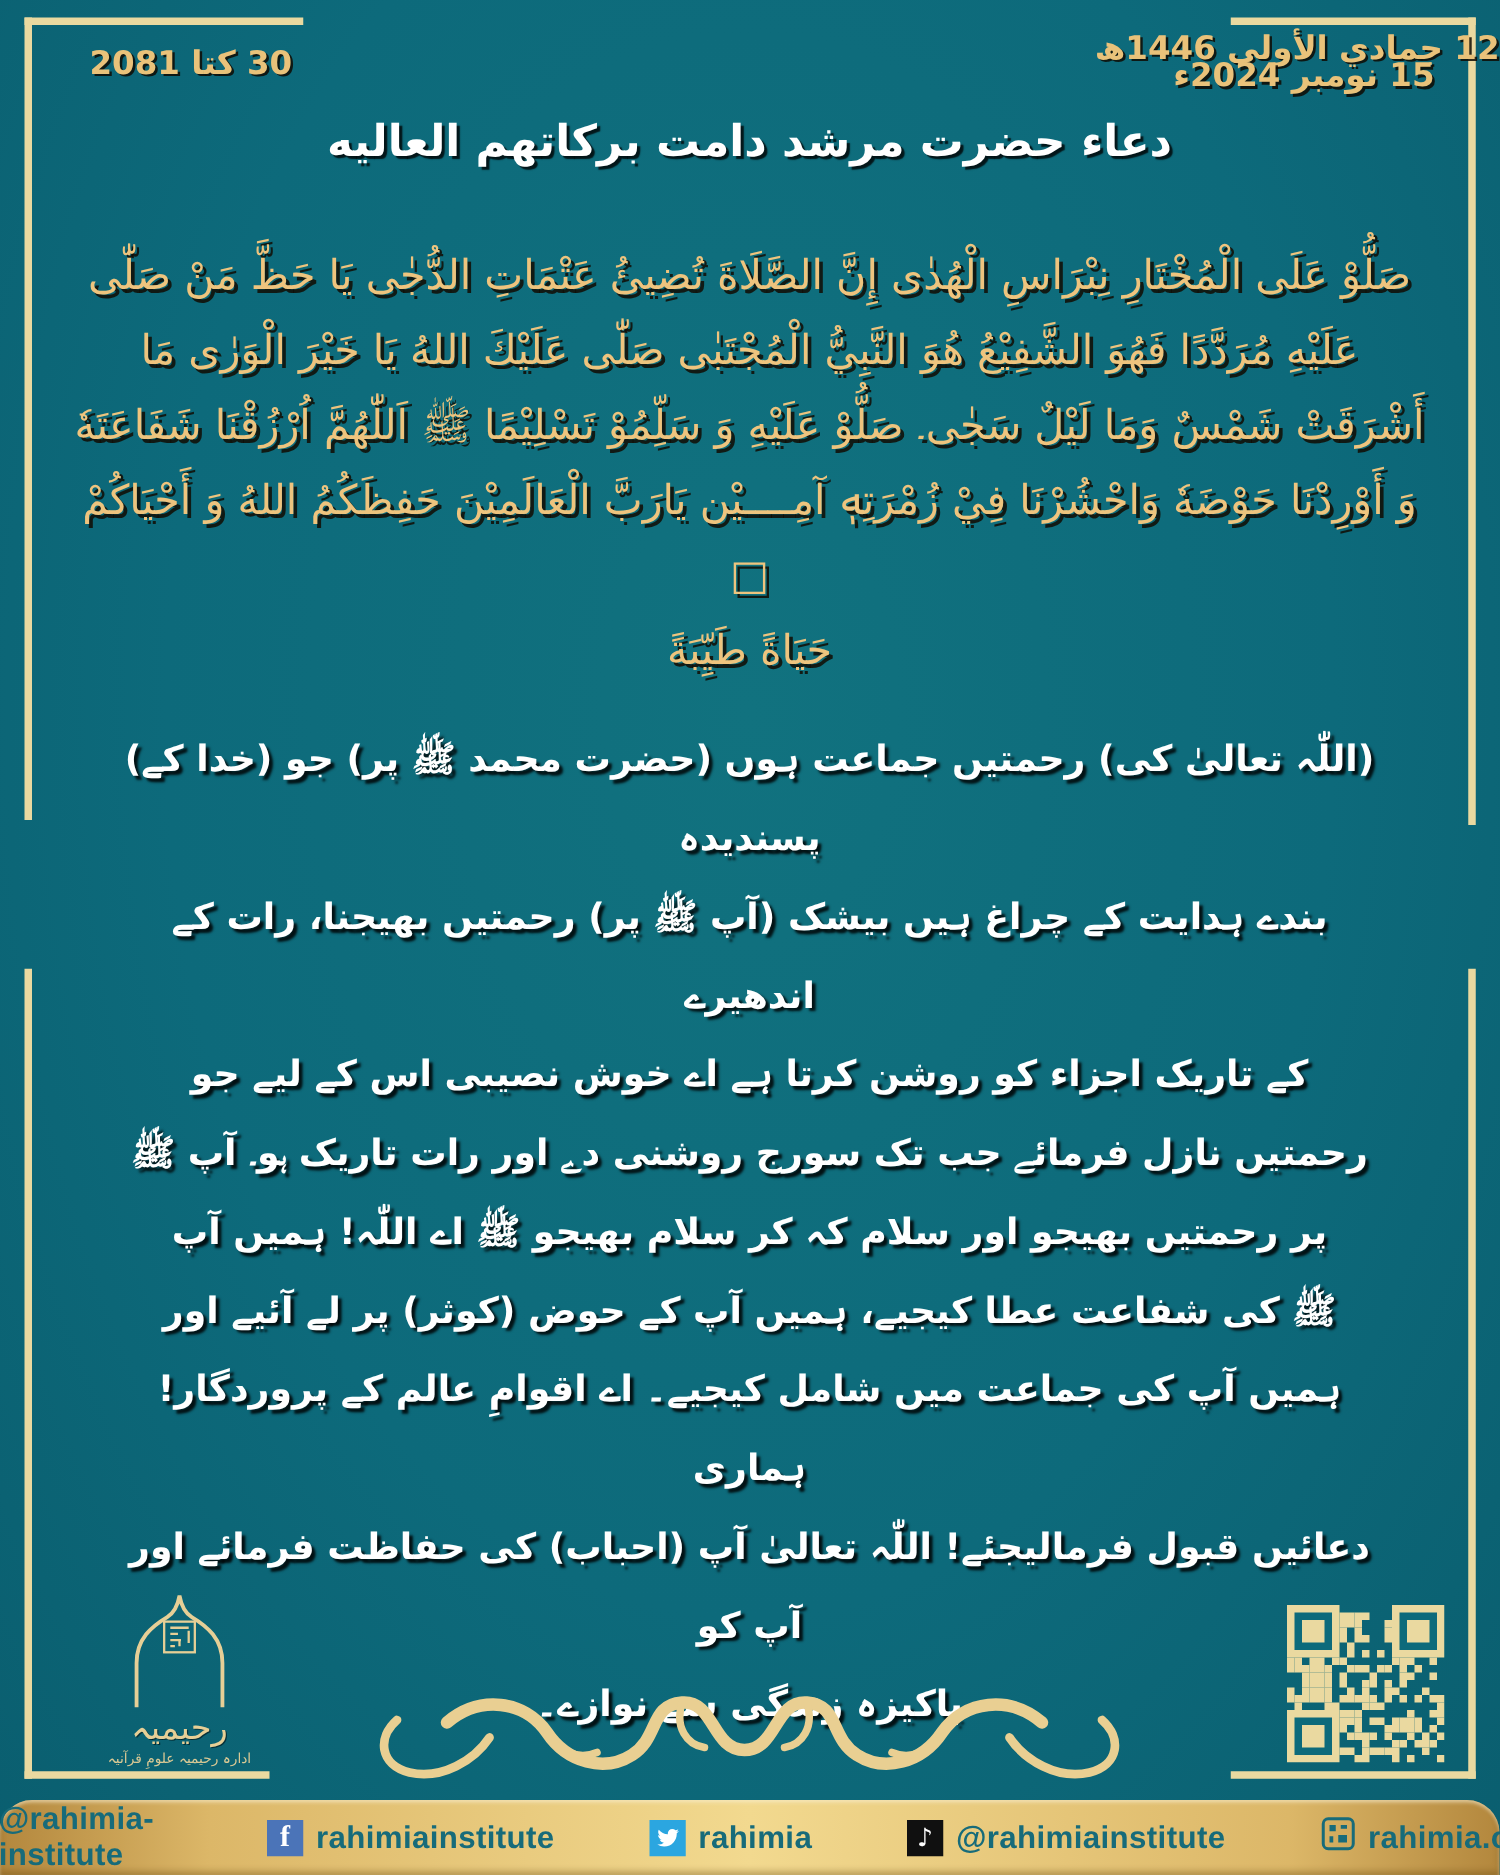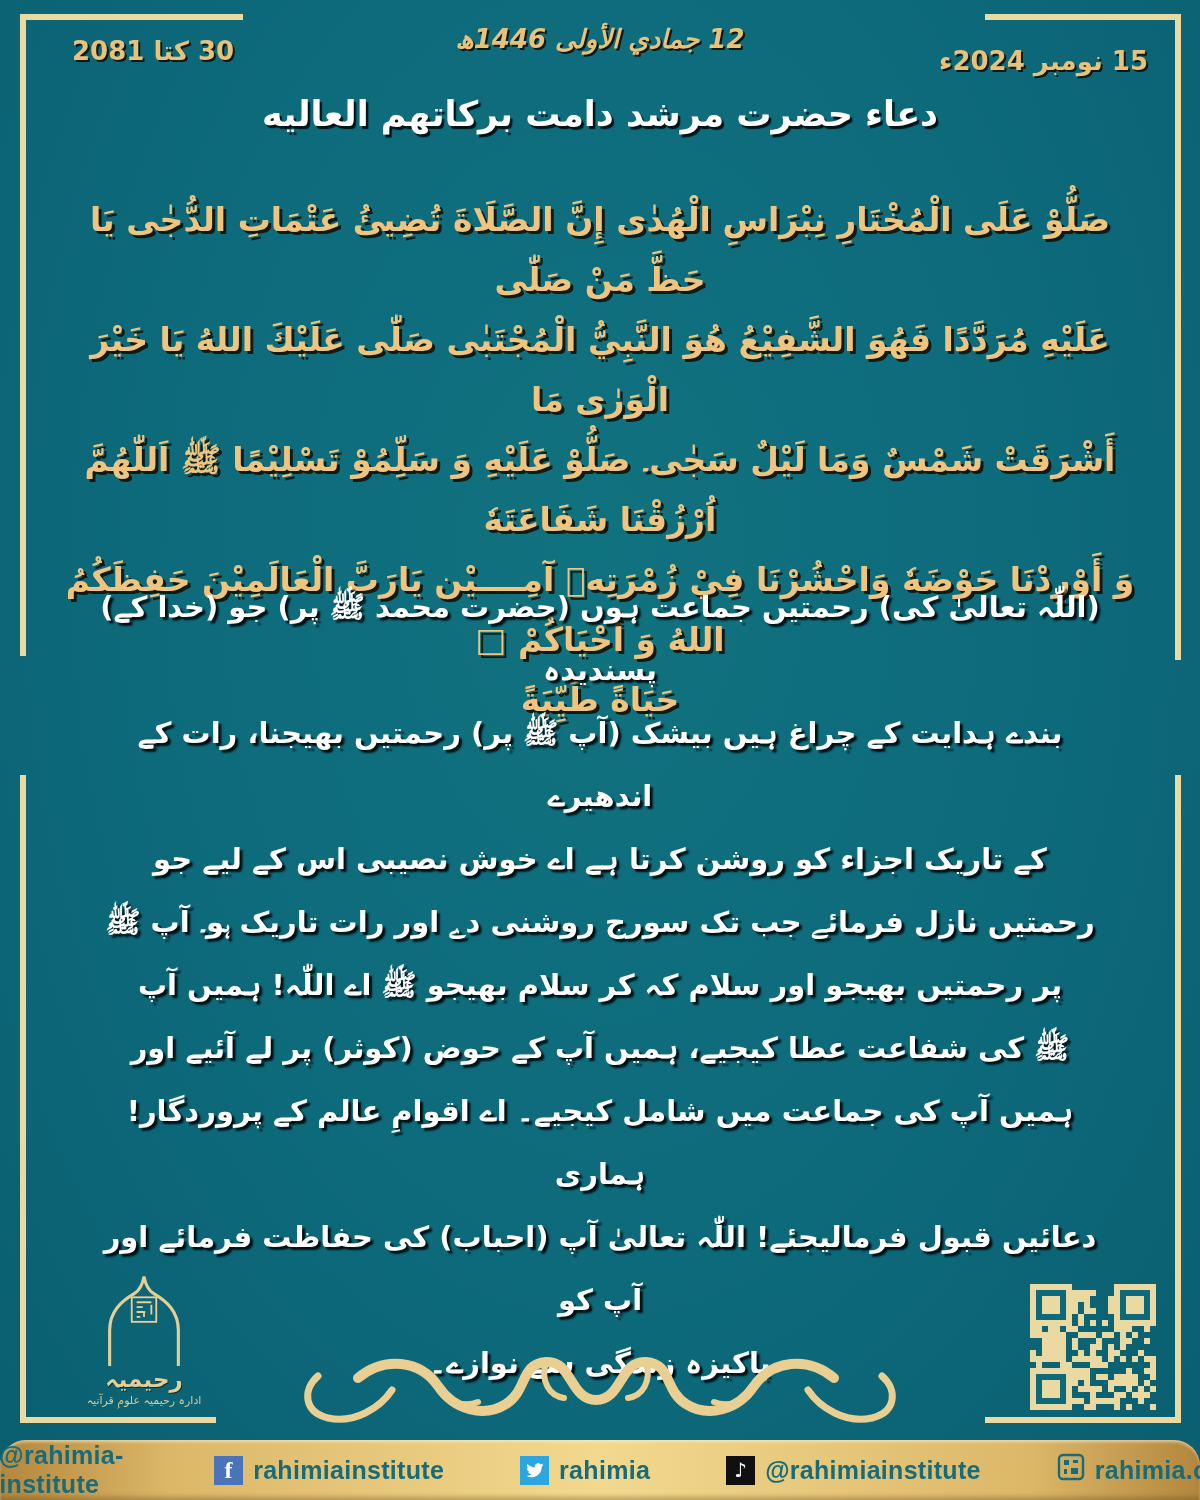--- a/index.html
+++ b/index.html
@@ -12,37 +12,37 @@
   .f-top-r{left:985px;top:14px;width:196px;height:6px;}
   .f-bot-l{left:20px;top:1417px;width:196px;height:6px;}
   .f-bot-r{left:985px;top:1417px;width:196px;height:6px;}
   .f-left-u{left:20px;top:14px;width:6px;height:642px;}
   .f-left-d{left:20px;top:775px;width:6px;height:648px;}
   .f-right-u{left:1175px;top:14px;width:6px;height:646px;}
   .f-right-d{left:1175px;top:775px;width:6px;height:648px;}
   
   .gold-date{position:absolute;color:#e9c27a;font-size:26px;font-weight:700;
              text-shadow:2px 2px 0 rgba(15,10,2,.85);white-space:nowrap;}
-  .hijri{top:24px;left:0;right:0;text-align:center;font-style:italic;}
+  .hijri{top:24px;left:0;right:0;}
   .greg{top:46px;right:52px;margin-left:48px;}
   .bikrami{top:36px;left:72px;}
   .page-title{position:absolute;top:78px;left:0;right:0;text-align:center;
               color:#ffffff;font-size:35px;font-weight:700;
               text-shadow:2.5px 2.5px 1px rgba(0,0,0,.8);margin-top:16px;}
   
   .prayer{position:absolute;top:190px;left:55px;width:1090px;text-align:center;
-          direction:rtl;color:#eec47e;font-size:33px;font-weight:700;line-height:60px;
+          direction:rtl;color:#eec47e;font-size:33px;font-weight:400;line-height:60px;
           text-shadow:3px 3px 0 rgba(18,12,2,.85);}
   
   .urdu{position:absolute;top:576px;left:100px;width:1000px;text-align:center;
         direction:rtl;color:#ffffff;font-size:29px;font-weight:700;line-height:63px;
         text-shadow:3px 3px 2px rgba(0,0,0,.85);}
   
   .logo{position:absolute;left:48px;top:1274px;width:192px;text-align:center;color:#e6cf96;}
-  .logo-name{font-size:23px;font-weight:700;margin-top:-4px;
+  .logo-name{font-size:27px;font-weight:400;margin-top:-4px;
              text-shadow:1px 1px 0 rgba(0,0,0,.5);}
   .logo-sub{font-size:11px;margin-top:2px;letter-spacing:.5px;opacity:.95;}
   
   .qr{position:absolute;left:1030px;top:1284px;width:126px;height:126px;}
   
   .flourish{position:absolute;left:288px;top:1338px;width:624px;height:96px;}
   
   .footer{position:absolute;left:0;bottom:0;width:1200px;height:60px;
           border-radius:26px 26px 0 0;
           background:linear-gradient(90deg,#b3873d 0%,#dcb768 14%,#f2d98f 50%,#dcb768 86%,#b3873d 100%);

